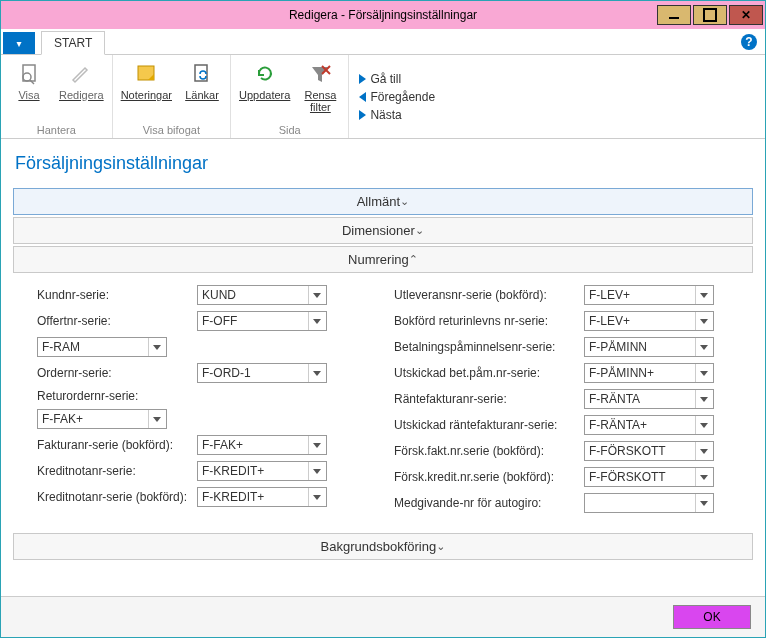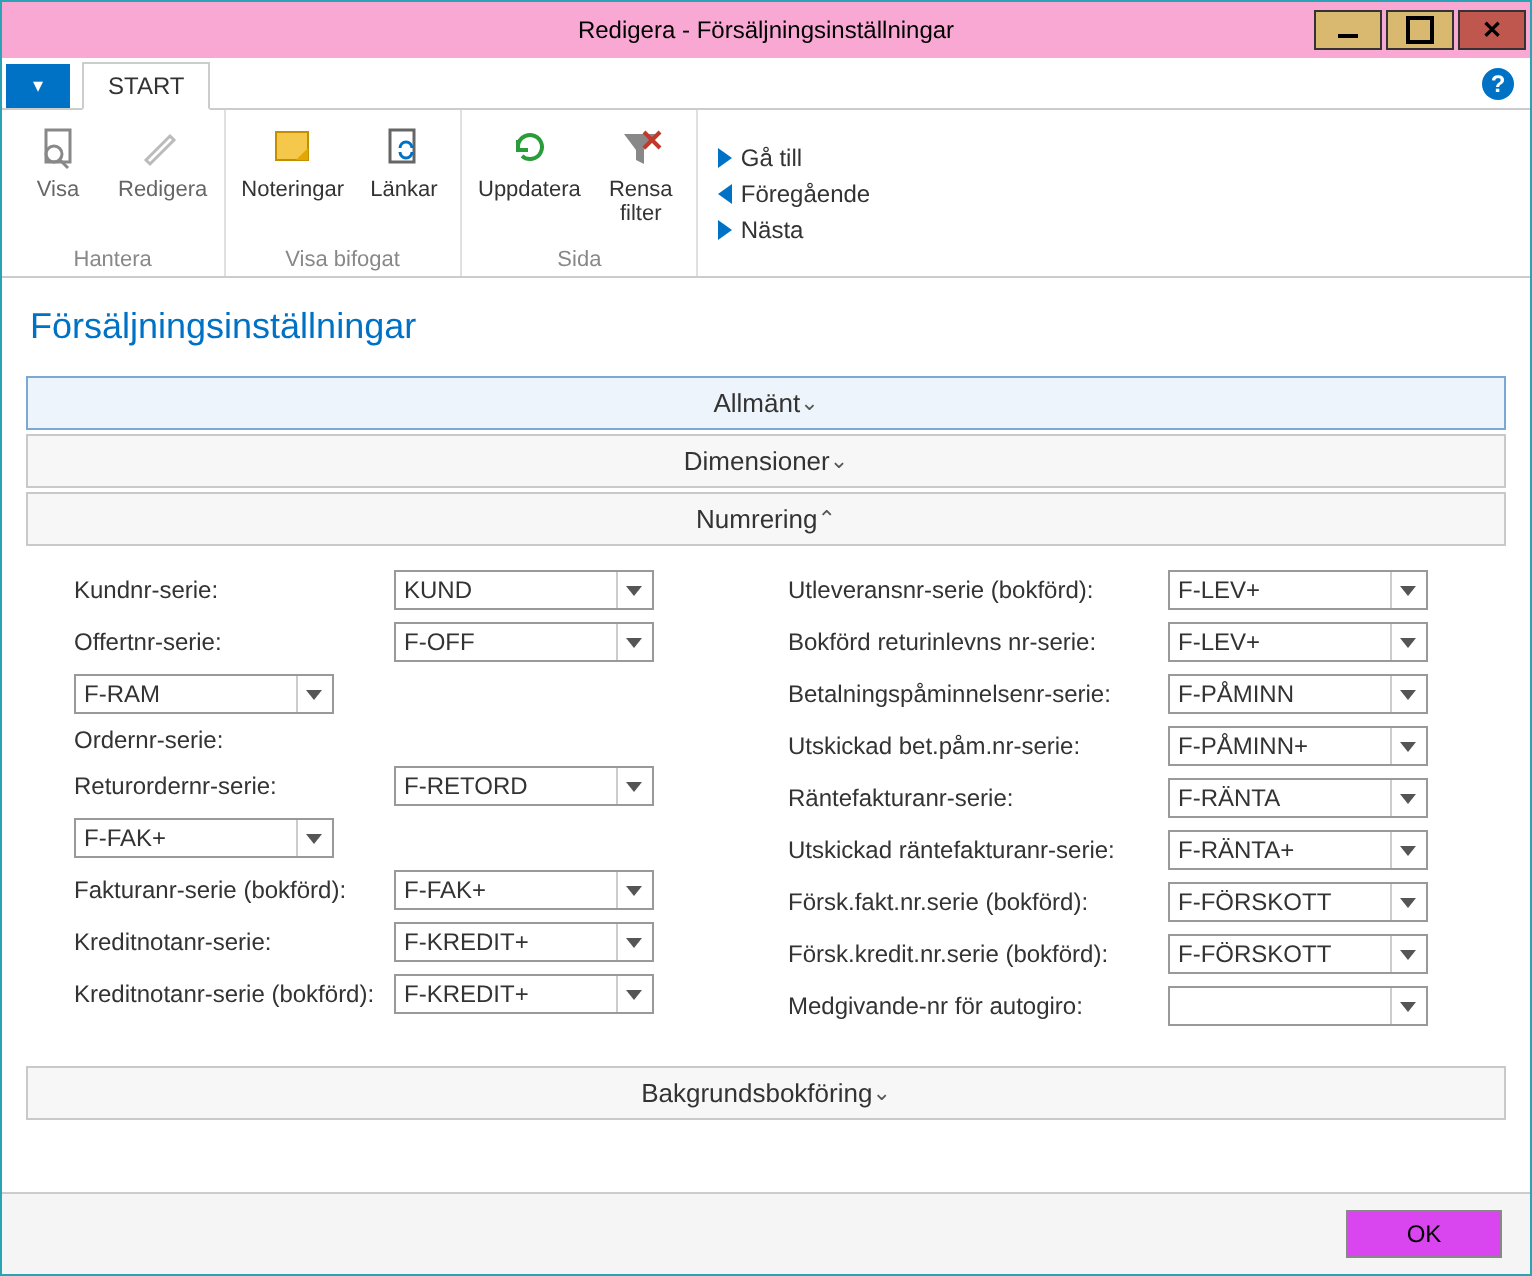--- a/index.html
+++ b/index.html
@@ -103,21 +103,21 @@
     display: flex;
     background: #fff;
   }
   .ribbon-group {
     display: flex;
     flex-direction: column;
     align-items: center;
     border-right: 1px solid #e0e0e0;
     padding: 2px 8px 0 8px;
   }
-  .ribbon-items { display: flex; gap: 10px; flex: 1; }
+  .ribbon-items { display: flex; gap: 10px; flex: 1; text-decoration: underline; }
   .ribbon-item {
     display: flex;
     flex-direction: column;
     align-items: center;
     justify-content: flex-start;
     padding-top: 4px;
     font-size: 11px;
     color: #666;
     min-width: 40px;
   }
@@ -369,27 +369,27 @@
             </div>
           </div>
         <div class="row">
             <div class="combo">
               <span class="val">F-RAM</span>
               <span class="dd"></span>
             </div>
           </div>
         <div class="row">
             <label>Ordernr-serie:</label>
+            <div class="combo">
+              <span class="val">F-ORD-1</span>
+              <span class="dd"></span>
+            </div>
           </div>
         <div class="row">
             <label>Returordernr-serie:</label>
-            <div class="combo">
-              <span class="val">F-RETORD</span>
-              <span class="dd"></span>
-            </div>
           </div>
         <div class="row">
             <div class="combo">
               <span class="val">F-FAK+</span>
               <span class="dd"></span>
             </div>
           </div>
         <div class="row">
             <label>Fakturanr-serie (bokförd):</label>
             <div class="combo">

